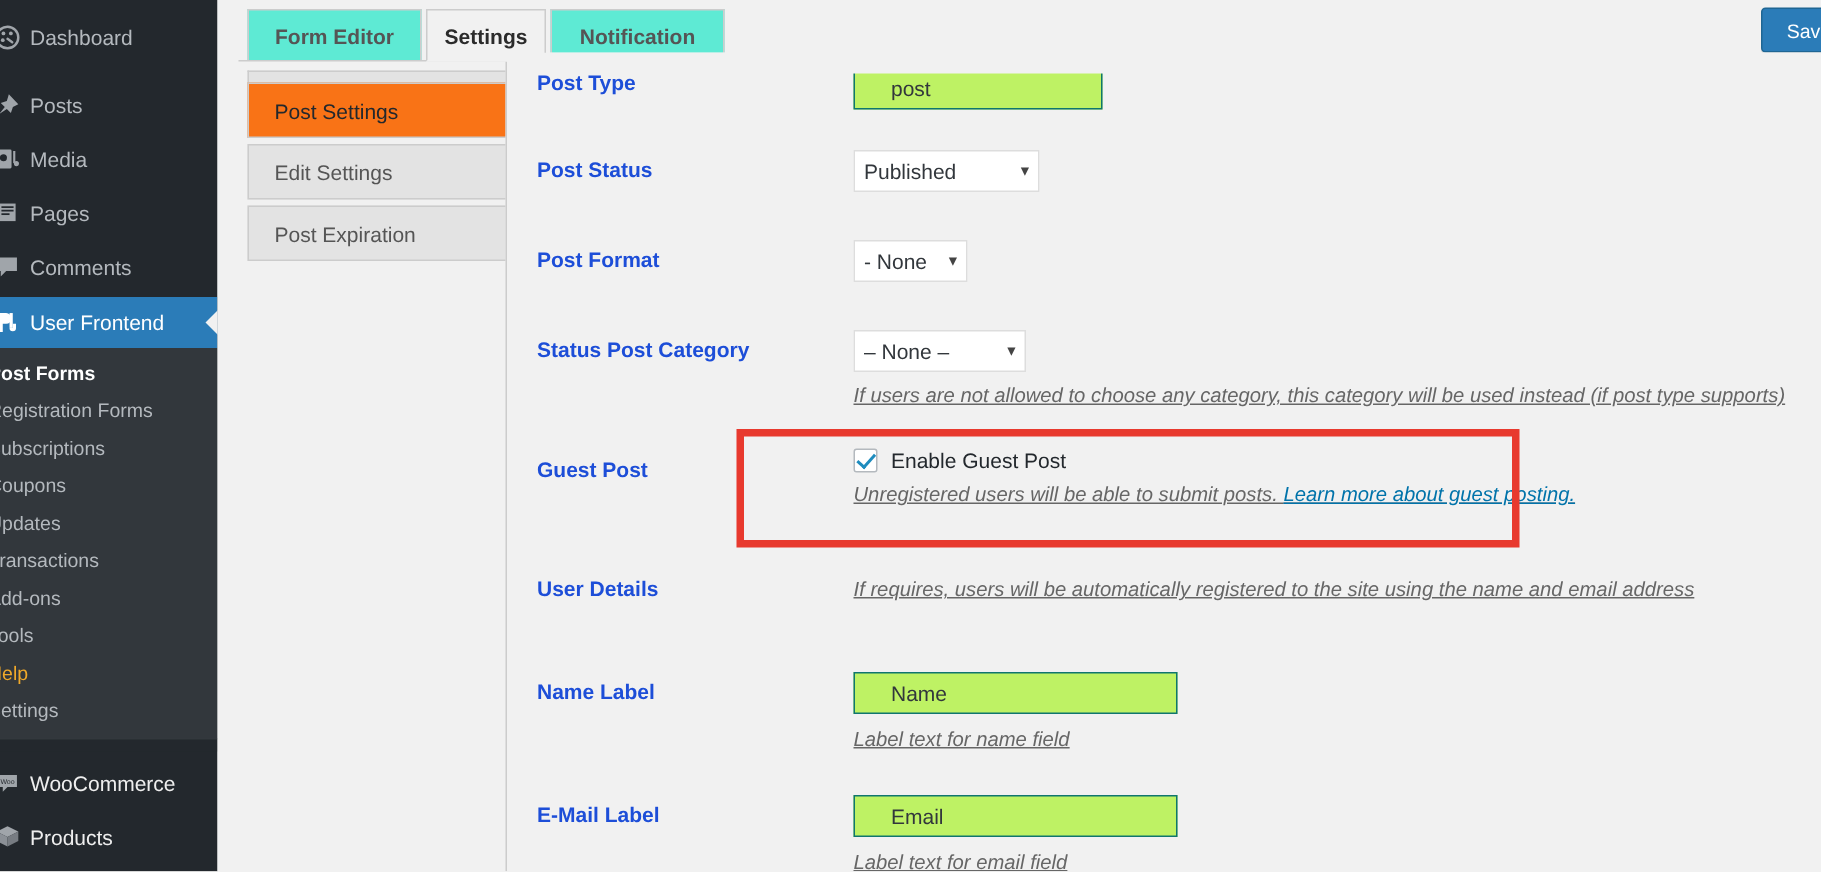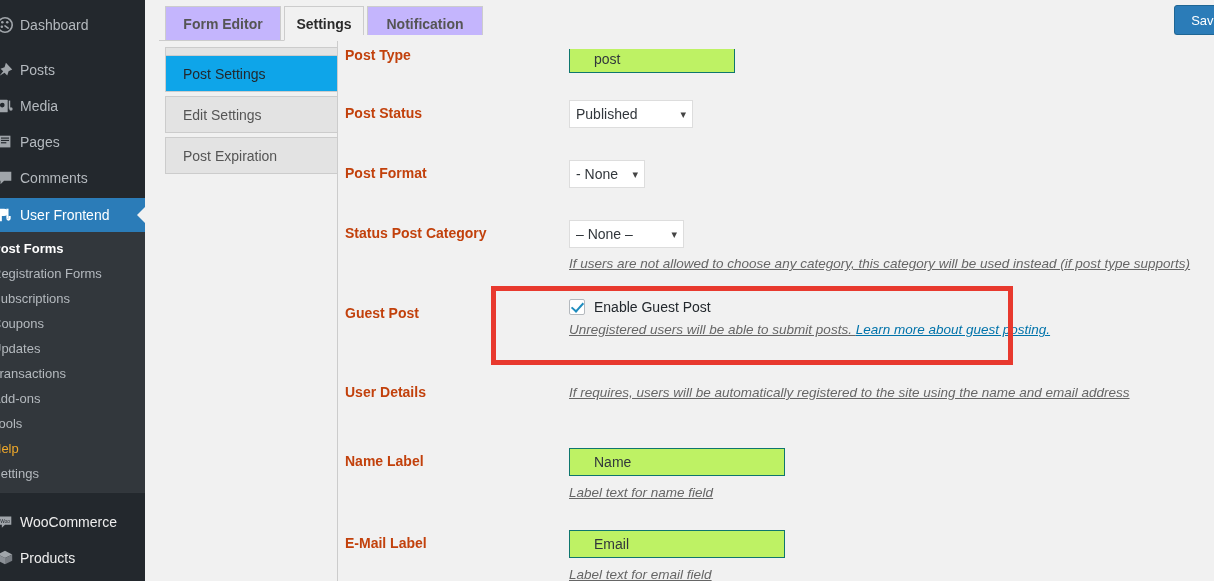--- a/index.html
+++ b/index.html
@@ -96,21 +96,21 @@
   
   #tabstrip {
     position: absolute;
     left: 0; top: 0;
     width: 1069px; height: 46px;
   }
   #tabstrip .nav-tab {
     position: absolute;
     top: 6px;
     height: 34px;
-    background: #c4b5fd;
+    background: #5eead4;
     border: 1px solid #ccc;
     border-bottom: none;
     font-size: 14px;
     font-weight: bold;
     color: #555;
     display: flex;
     align-items: center;
     justify-content: center;
     cursor: pointer;
   }
@@ -162,21 +162,21 @@
     border: 1px solid #ccc;
     margin-bottom: 4px;
     display: flex;
     align-items: center;
     padding-left: 17px;
     font-size: 14px;
     color: #555;
     cursor: pointer;
   }
   .subnav-item.cur {
-    background: #0ea5e9;
+    background: #f97316;
     border-right-color: #f1f1f1;
     color: #23282d;
   }
   #subnav-top-stub {
     height: 9px;
     background: #e3e3e3;
     border: 1px solid #ccc;
     border-bottom: none;
     margin-bottom: -1px;
   }
@@ -192,24 +192,24 @@
     overflow: hidden;
   }
 
   .frow {
     position: absolute;
     left: 0;
     width: 877px;
   }
   .flabel {
     position: absolute;
-    left: 7px;
+    left: 20px;
     font-size: 14px;
     font-weight: bold;
-    color: #c2410c;
+    color: #1d4ed8;
     white-space: nowrap;
   }
   .fctl { position: absolute; left: 231px; }
 
   select.wp-select {
     height: 28px;
     background: #fff;
     border: 1px solid #ddd;
     border-radius: 0;
     font-size: 14px;

